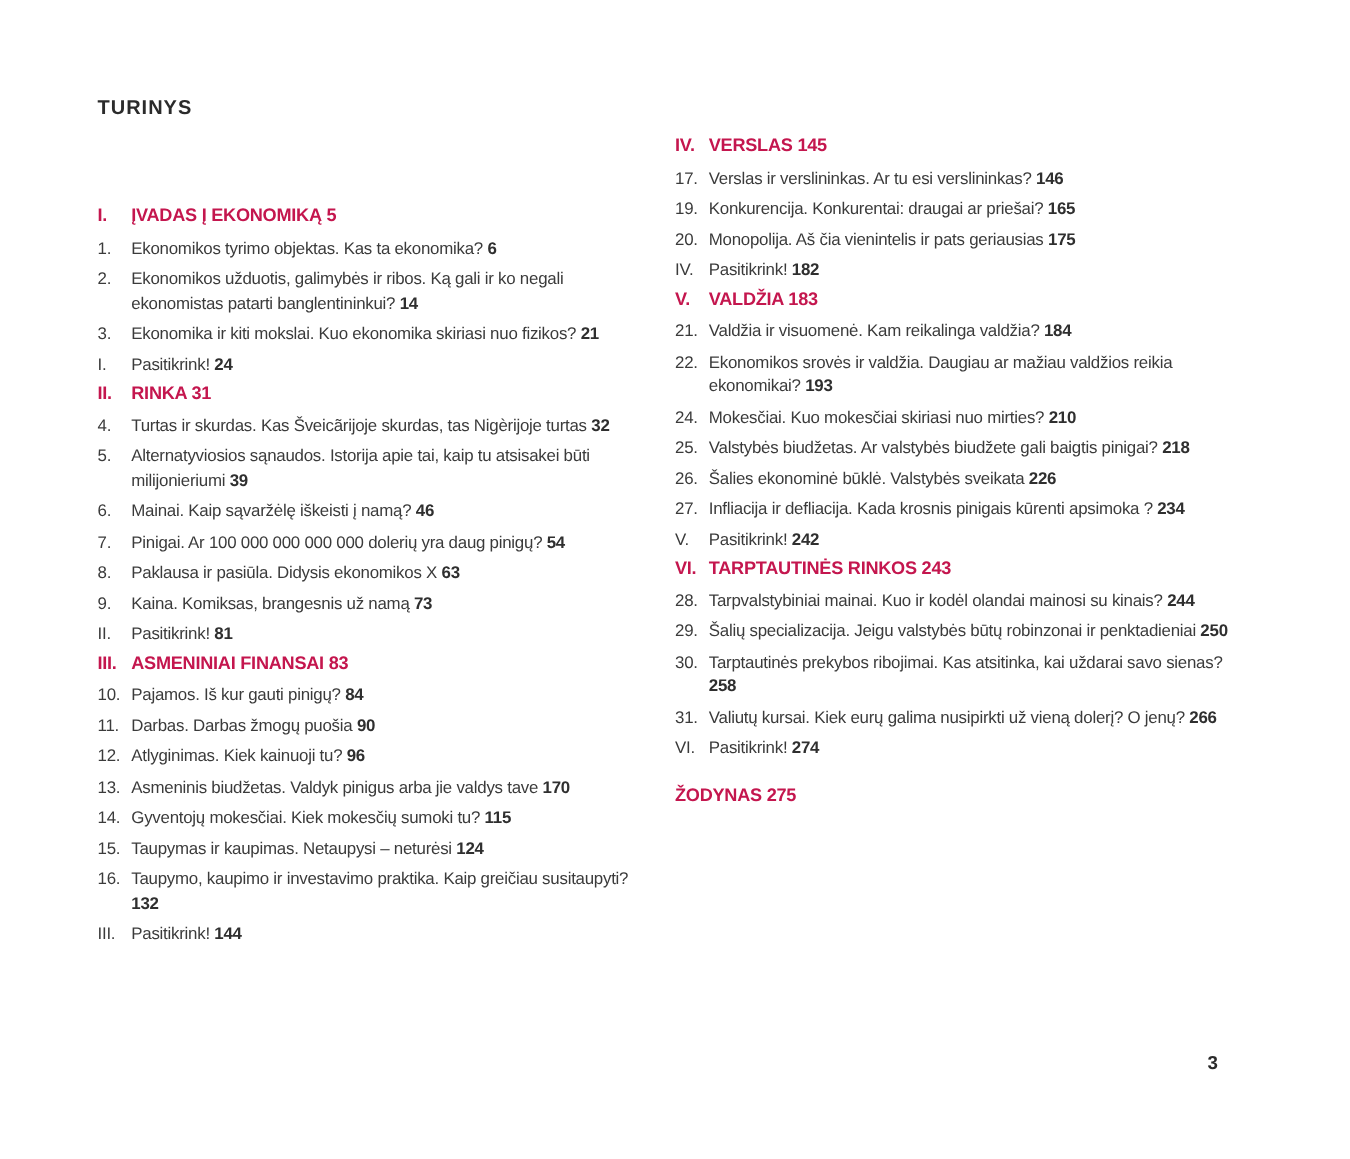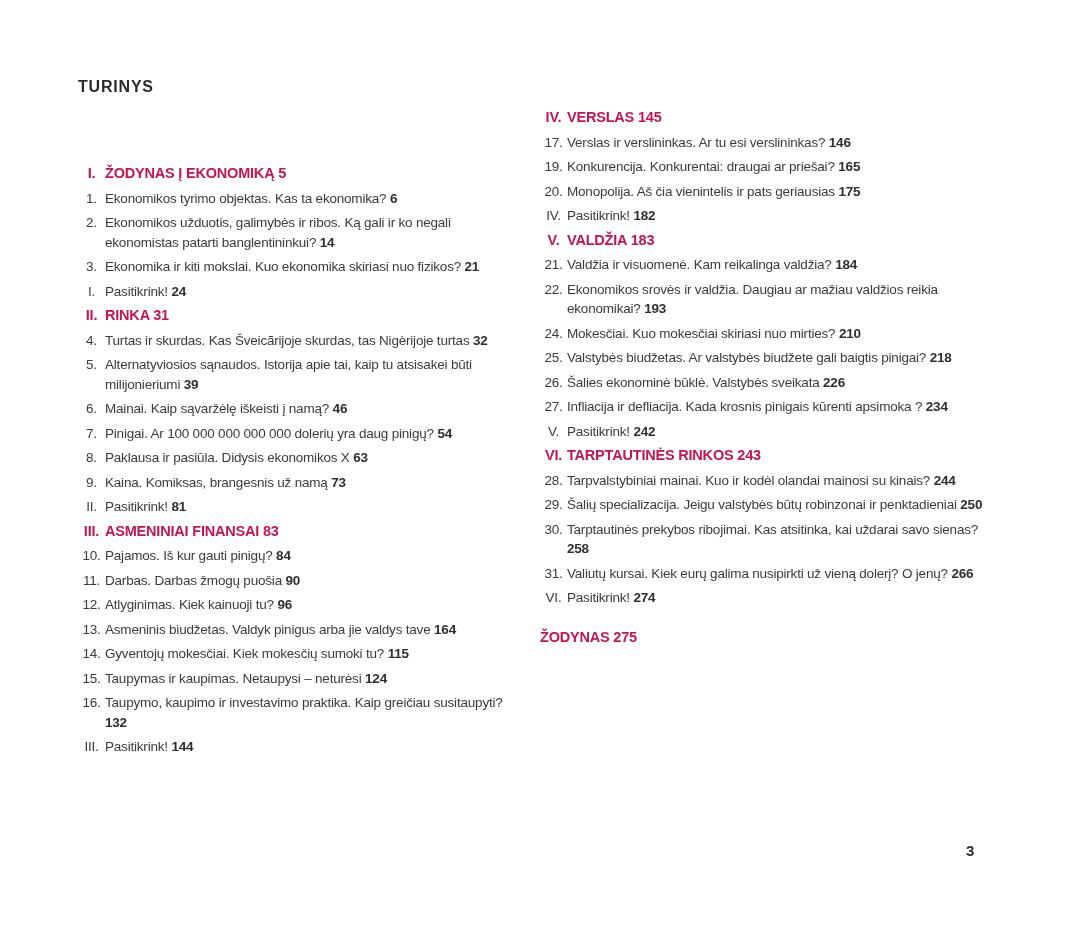--- a/index.html
+++ b/index.html
@@ -26,21 +26,21 @@
   }
   .toc-col {
     position: absolute;
     font-size: 13.5px;
     line-height: 19.5px;
     letter-spacing: -0.2px;
   }
   .toc-col.left  { left: 78px;  top: 161px; width: 446px; }
   .toc-col.right { left: 540px; top: 105px; width: 456px; }
   .entry { display: flex; margin-bottom: 5px; }
-  .entry .num  { flex: 0 0 27px; text-align: center; }
+  .entry .num  { flex: 0 0 27px; }
   .entry .body { flex: 1; }
   .entry .pg   { font-weight: bold; color: #2f2f2f; white-space: nowrap; }
   .entry.heading, .entry.preface, .entry.glossary {
     color: var(--accent, #c4164e);
     font-weight: bold;
     font-size: 14.5px;
   }
   .entry.heading  { margin-top: 3px; }
   .entry.glossary { margin-top: 20px; }
   .entry.preface  { margin-bottom: 7px; }
@@ -56,21 +56,21 @@
   }
 </style>
 </head>
 <body style="--accent: #c4164e; color: rgb(59, 59, 59);">
 
 <div class="page">
   <div class="page-title">TURINYS</div>
   <div class="toc-col left">
       <div class="entry heading">
         <span class="num">I.</span>
-        <span class="body"><span class="txt">ŽODYNAS Į EKONOMIKĄ </span><span class="pg">5</span></span>
+        <span class="body"><span class="txt">ĮVADAS Į EKONOMIKĄ </span><span class="pg">5</span></span>
       </div>
       <div class="entry item">
         <span class="num">1.</span>
         <span class="body"><span class="txt">Ekonomikos tyrimo objektas. Kas ta ekonomika? </span><span class="pg">6</span></span>
       </div>
       <div class="entry item">
         <span class="num">2.</span>
         <span class="body"><span class="txt">Ekonomikos užduotis, galimybės ir ribos. Ką gali ir ko negali ekonomistas patarti banglentininkui? </span><span class="pg">14</span></span>
       </div>
       <div class="entry item">
@@ -124,21 +124,21 @@
       <div class="entry item">
         <span class="num">11.</span>
         <span class="body"><span class="txt">Darbas. Darbas žmogų puošia </span><span class="pg">90</span></span>
       </div>
       <div class="entry item">
         <span class="num">12.</span>
         <span class="body"><span class="txt">Atlyginimas. Kiek kainuoji tu? </span><span class="pg">96</span></span>
       </div>
       <div class="entry item">
         <span class="num">13.</span>
-        <span class="body"><span class="txt">Asmeninis biudžetas. Valdyk pinigus arba jie valdys tave </span><span class="pg">164</span></span>
+        <span class="body"><span class="txt">Asmeninis biudžetas. Valdyk pinigus arba jie valdys tave </span><span class="pg">170</span></span>
       </div>
       <div class="entry item">
         <span class="num">14.</span>
         <span class="body"><span class="txt">Gyventojų mokesčiai. Kiek mokesčių sumoki tu? </span><span class="pg">115</span></span>
       </div>
       <div class="entry item">
         <span class="num">15.</span>
         <span class="body"><span class="txt">Taupymas ir kaupimas. Netaupysi – neturėsi </span><span class="pg">124</span></span>
       </div>
       <div class="entry item">

